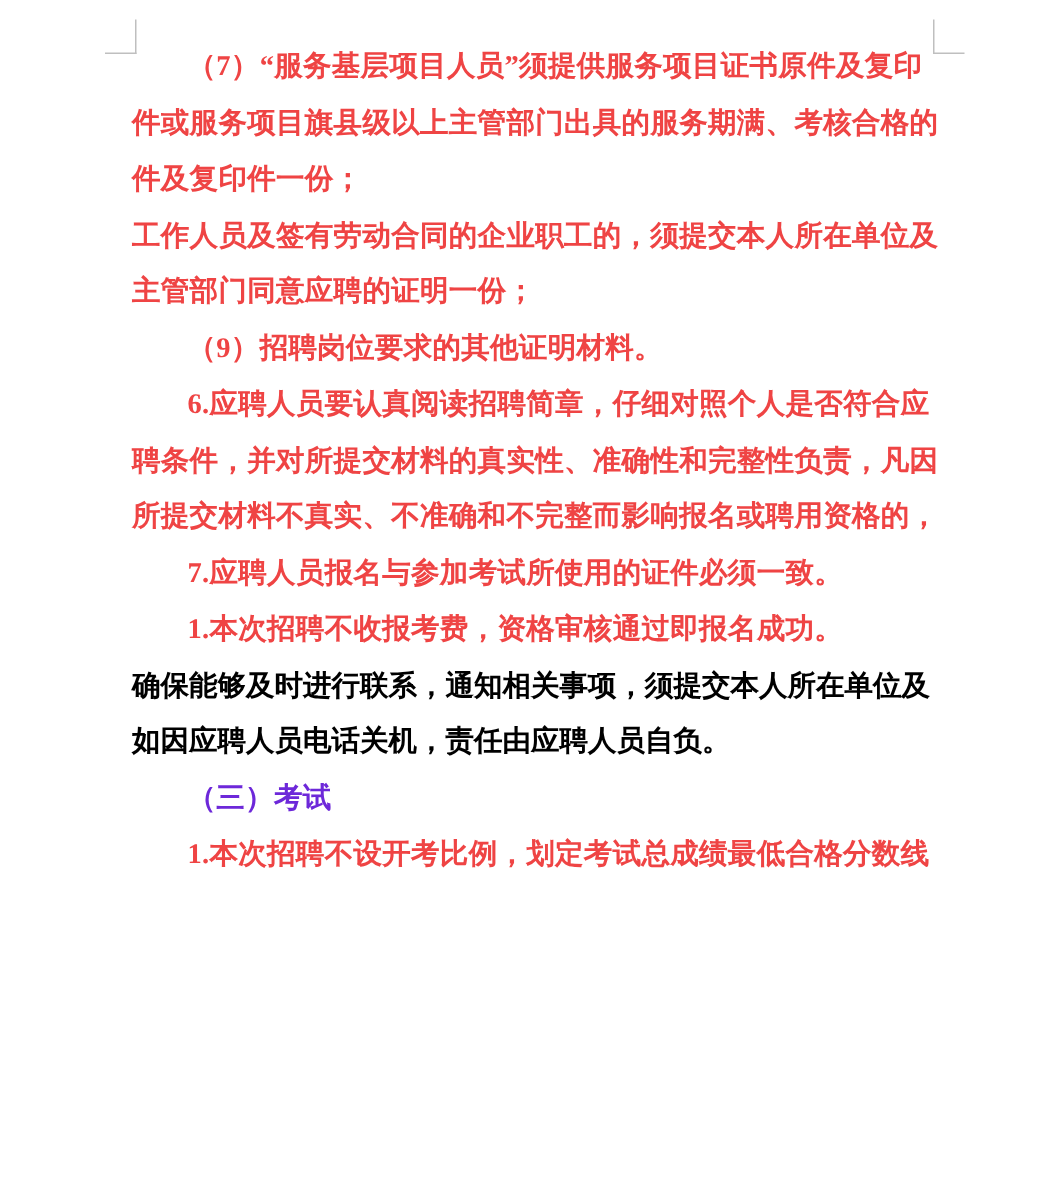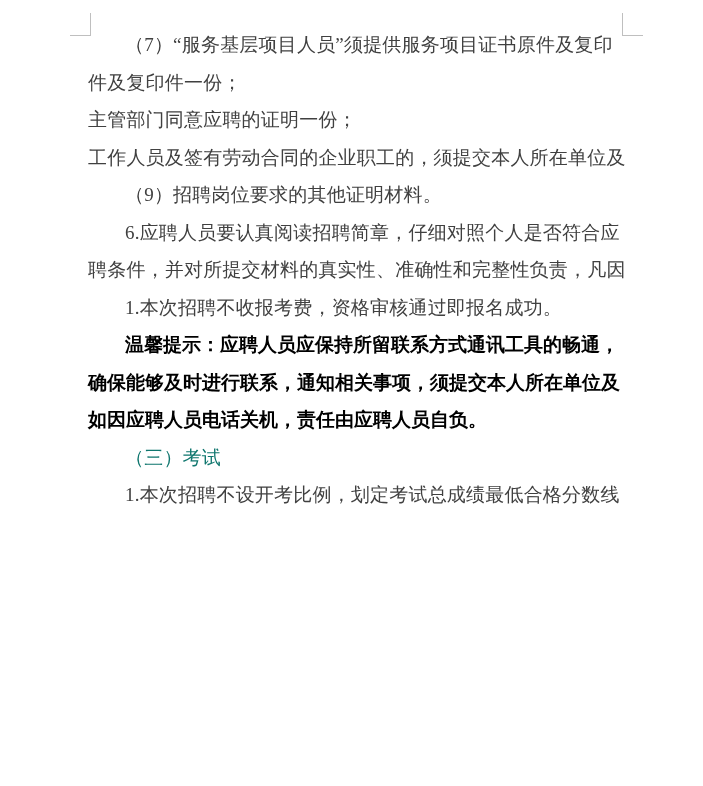--- a/index.html
+++ b/index.html
@@ -36,55 +36,58 @@
   .text-area {
     position: absolute;
     left: 88px;
     top: 26px;
     width: 537px;
   }
   .line {
     font-size: 19px;
     line-height: 37.5px;
     height: 37.5px;
-    color: #404040;
+    color: #ef4444;
     white-space: nowrap;
     letter-spacing: 0.2px;
+    font-weight: bold;
   }
   .line.ind {
     padding-left: 37px;
   }
   .line.tip {
     font-family: "Liberation Sans", "DejaVu Sans", sans-serif;
     font-weight: bold;
     color: #000000;
     letter-spacing: 0;
   }
   .line.heading {
-    font-weight: normal;
-    color: #0f766e;
+    font-weight: bold;
+    color: #6d28d9;
   }
 </style>
 </head>
 <body>
 
 <div class="page">
 
   <div class="crop-mark left"></div>
   <div class="crop-mark right"></div>
 
   <div class="text-area">
     <div class="line ind">（7）“服务基层项目人员”须提供服务项目证书原件及复印</div>
+    <div class="line">件或服务项目旗县级以上主管部门出具的服务期满、考核合格的</div>
     <div class="line">件及复印件一份；</div>
+    <div class="line">工作人员及签有劳动合同的企业职工的，须提交本人所在单位及</div>
     <div class="line">主管部门同意应聘的证明一份；</div>
-    <div class="line">工作人员及签有劳动合同的企业职工的，须提交本人所在单位及</div>
     <div class="line ind">（9）招聘岗位要求的其他证明材料。</div>
     <div class="line ind">6.应聘人员要认真阅读招聘简章，仔细对照个人是否符合应</div>
     <div class="line">聘条件，并对所提交材料的真实性、准确性和完整性负责，凡因</div>
+    <div class="line">所提交材料不真实、不准确和不完整而影响报名或聘用资格的，</div>
+    <div class="line ind">7.应聘人员报名与参加考试所使用的证件必须一致。</div>
     <div class="line ind">1.本次招聘不收报考费，资格审核通过即报名成功。</div>
-    <div class="line ind tip">温馨提示：应聘人员应保持所留联系方式通讯工具的畅通，</div>
     <div class="line tip">确保能够及时进行联系，通知相关事项，须提交本人所在单位及</div>
     <div class="line tip">如因应聘人员电话关机，责任由应聘人员自负。</div>
     <div class="line ind heading">（三）考试</div>
     <div class="line ind">1.本次招聘不设开考比例，划定考试总成绩最低合格分数线</div>
   </div>
 
 </div>
 
 </body></html>

